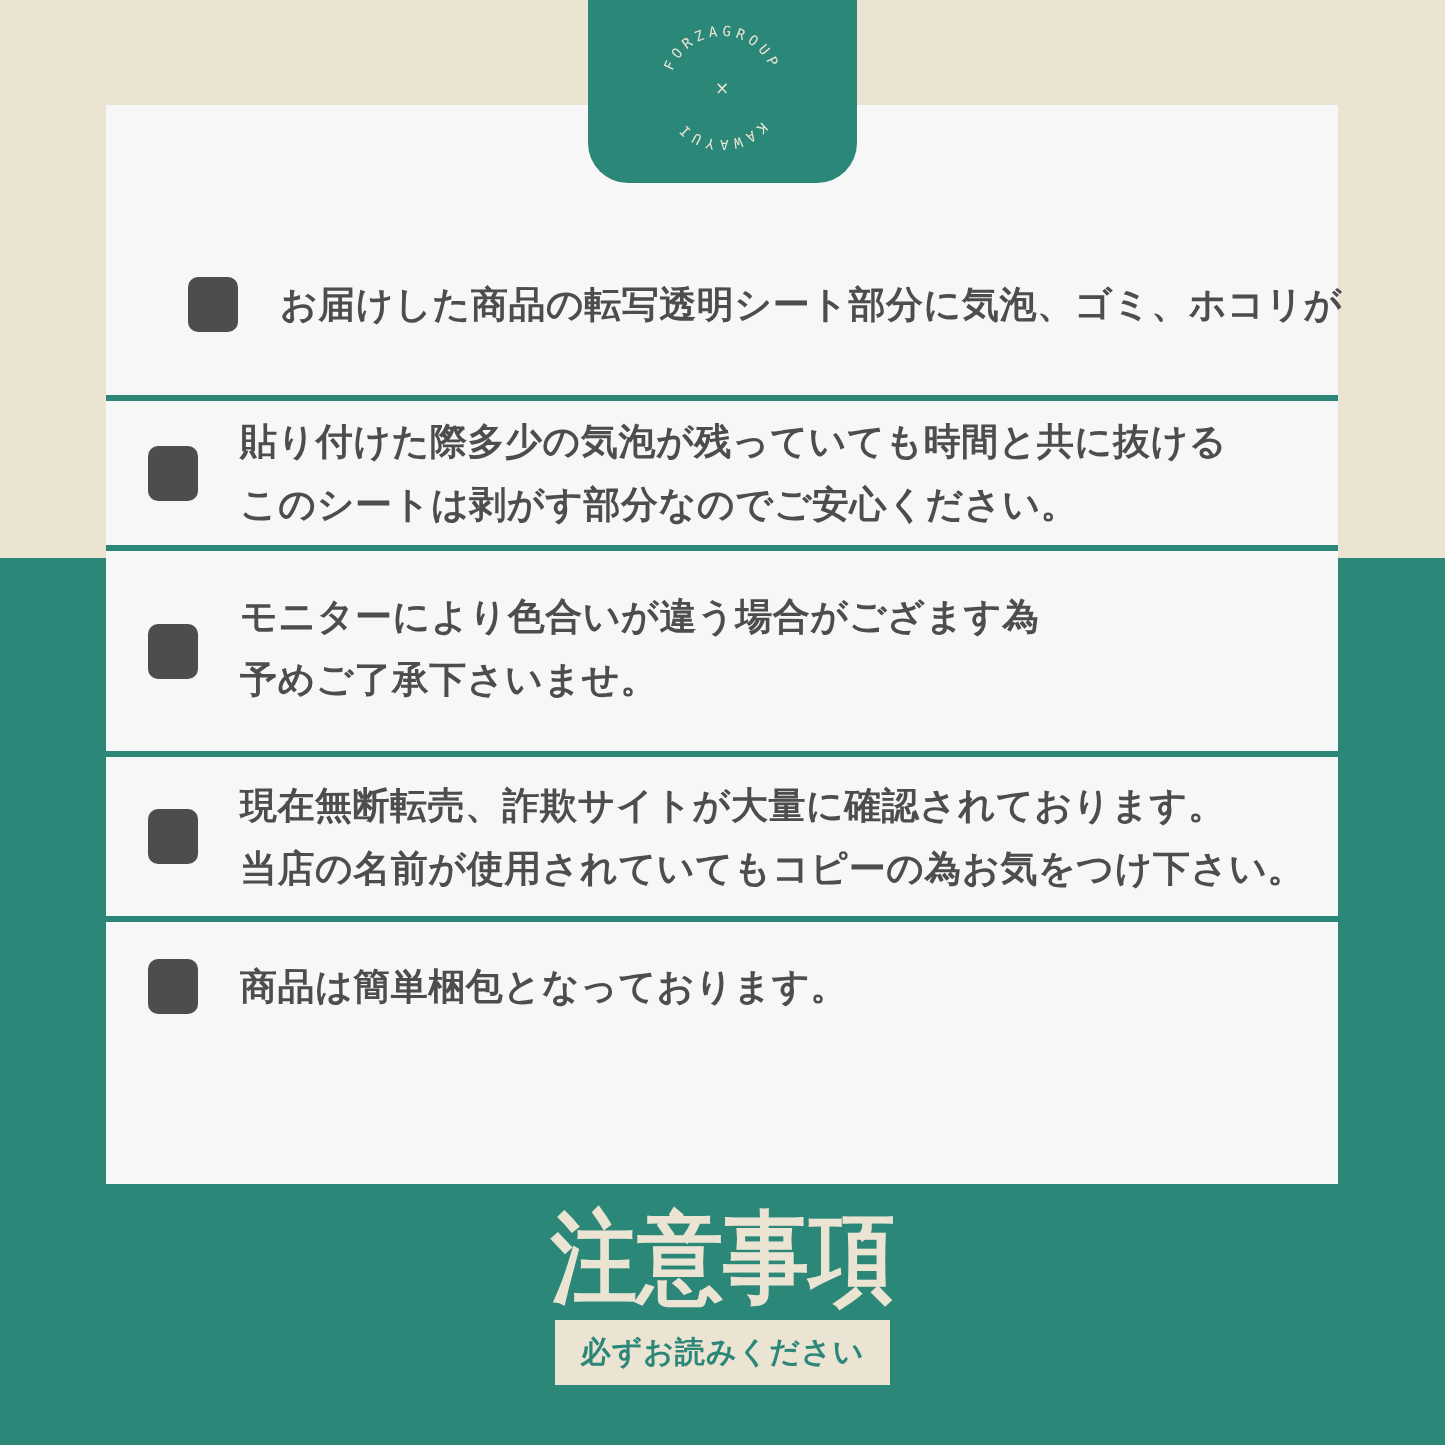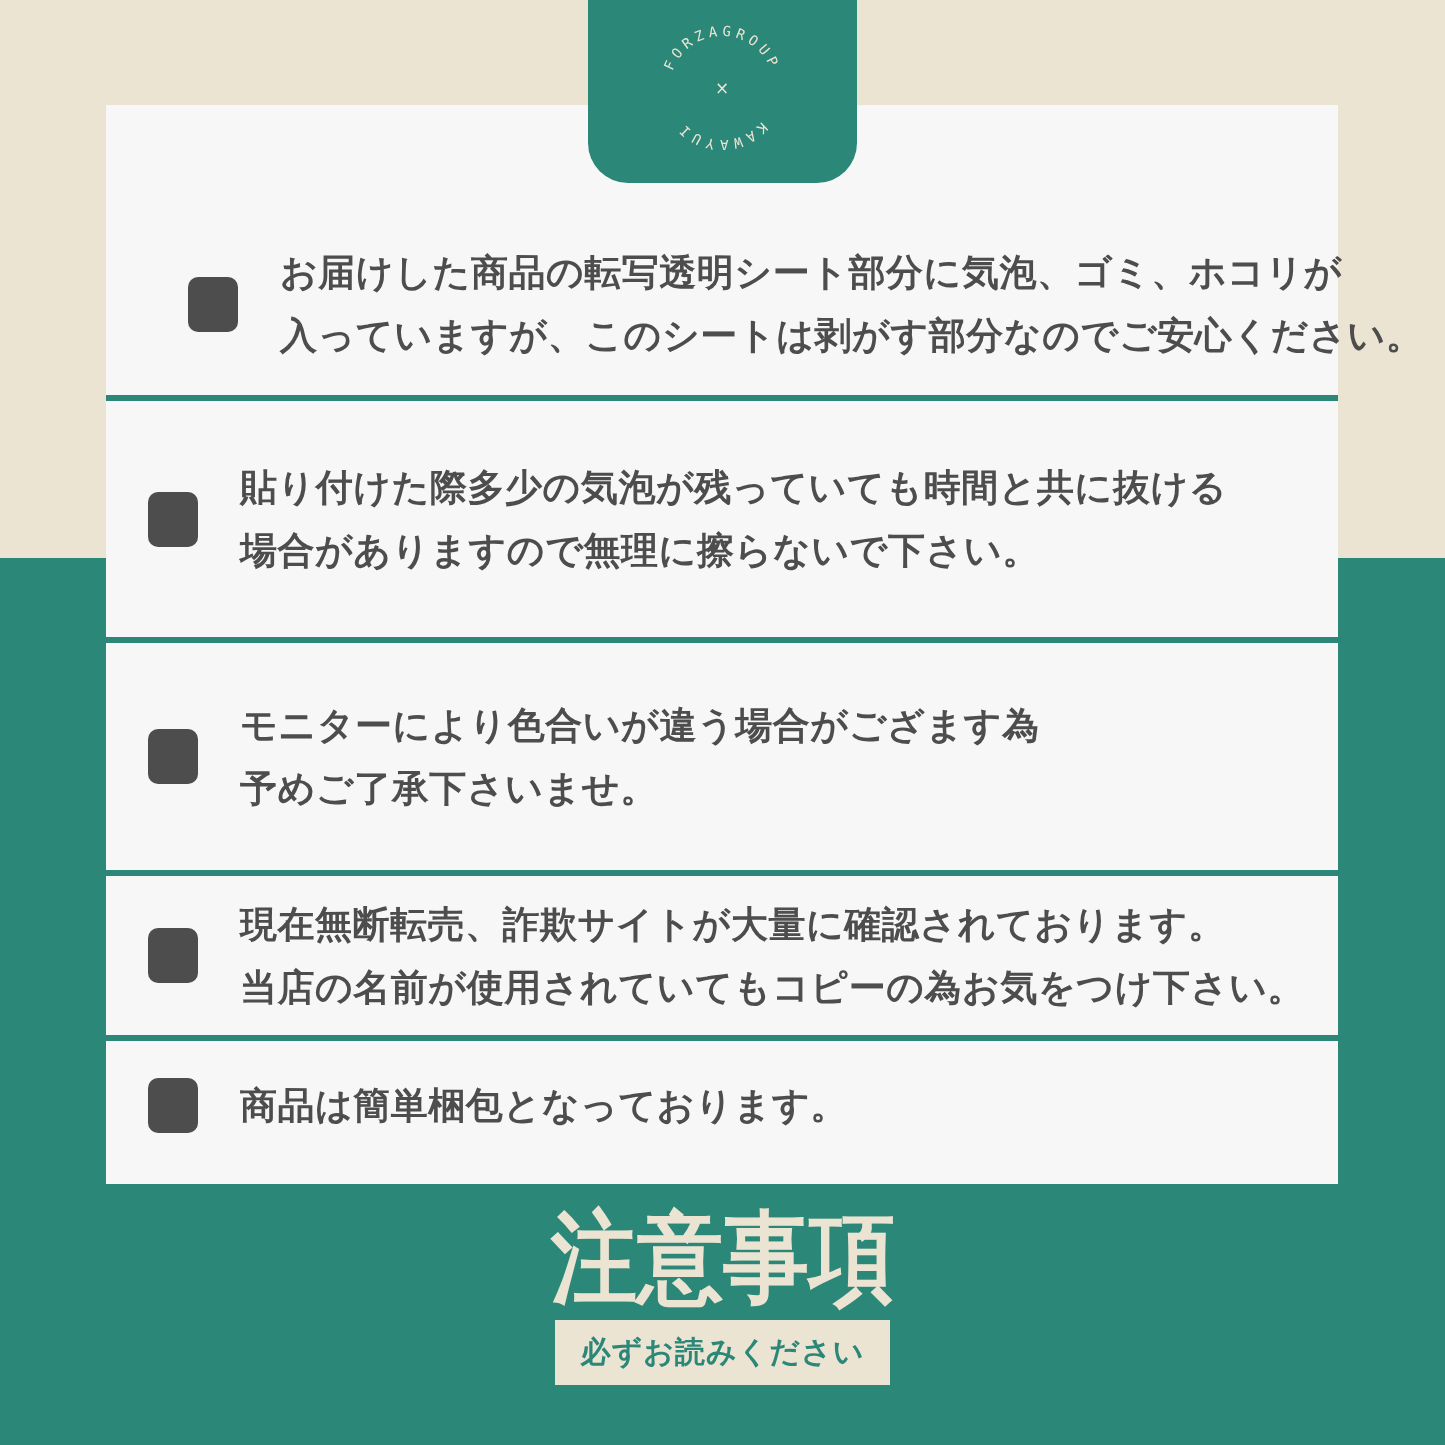--- a/index.html
+++ b/index.html
@@ -10,22 +10,22 @@
   }
   .bg-top{position:absolute;left:0;top:0;width:1445px;height:558px;background:#ece4d3;}
   .bg-bottom{position:absolute;left:0;top:558px;width:1445px;height:887px;background:#2b8778;}
 
   .panel{
     position:absolute;left:106px;top:105px;width:1232px;height:1079px;
     background:#f6f7f6;display:flex;flex-direction:column;
   }
   .row{display:flex;align-items:center;}
   .row-1{height:290px;padding-top:108px;box-sizing:border-box;padding-left:40px;}
-  .row-2{height:236px;}
-  .row-3{height:227px;}
+  .row-2{height:144px;}
+  .row-3{height:200px;font-family:Liberation Mono, monospace;}
   .row-4{height:159px;border-radius:7px;}
   .row-5{height:128px;}
   .divider{height:6px;background:#2b8778;flex:none;}
 
   .checkbox{
     flex:none;width:50px;height:55px;margin-left:42px;margin-right:42px;
     background:#4d4d4d;border-radius:10px;
   }
   .lines{
     color:#4d4d4d;font-size:37px;font-weight:700;line-height:63px;
@@ -67,30 +67,29 @@
 
 <div class="bg-top"></div>
 <div class="bg-bottom"></div>
 
 <div class="panel">
 
   <div class="row row-1">
     <span class="checkbox"></span>
     <div class="lines">
       <div>お届けした商品の転写透明シート部分に気泡、ゴミ、ホコリが</div>
-      <div>入っていますが、このシートは剥がす部分なのでご安心ください。</div>
     </div>
   </div>
   <div class="divider"></div>
 
   <div class="row row-2">
     <span class="checkbox"></span>
     <div class="lines">
       <div>貼り付けた際多少の気泡が残っていても時間と共に抜ける</div>
-      <div>場合がありますので無理に擦らないで下さい。</div>
+      <div>このシートは剥がす部分なのでご安心ください。</div>
     </div>
   </div>
   <div class="divider"></div>
 
   <div class="row row-3">
     <span class="checkbox"></span>
     <div class="lines">
       <div>モニターにより色合いが違う場合がござます為</div>
       <div>予めご了承下さいませ。</div>
     </div>

